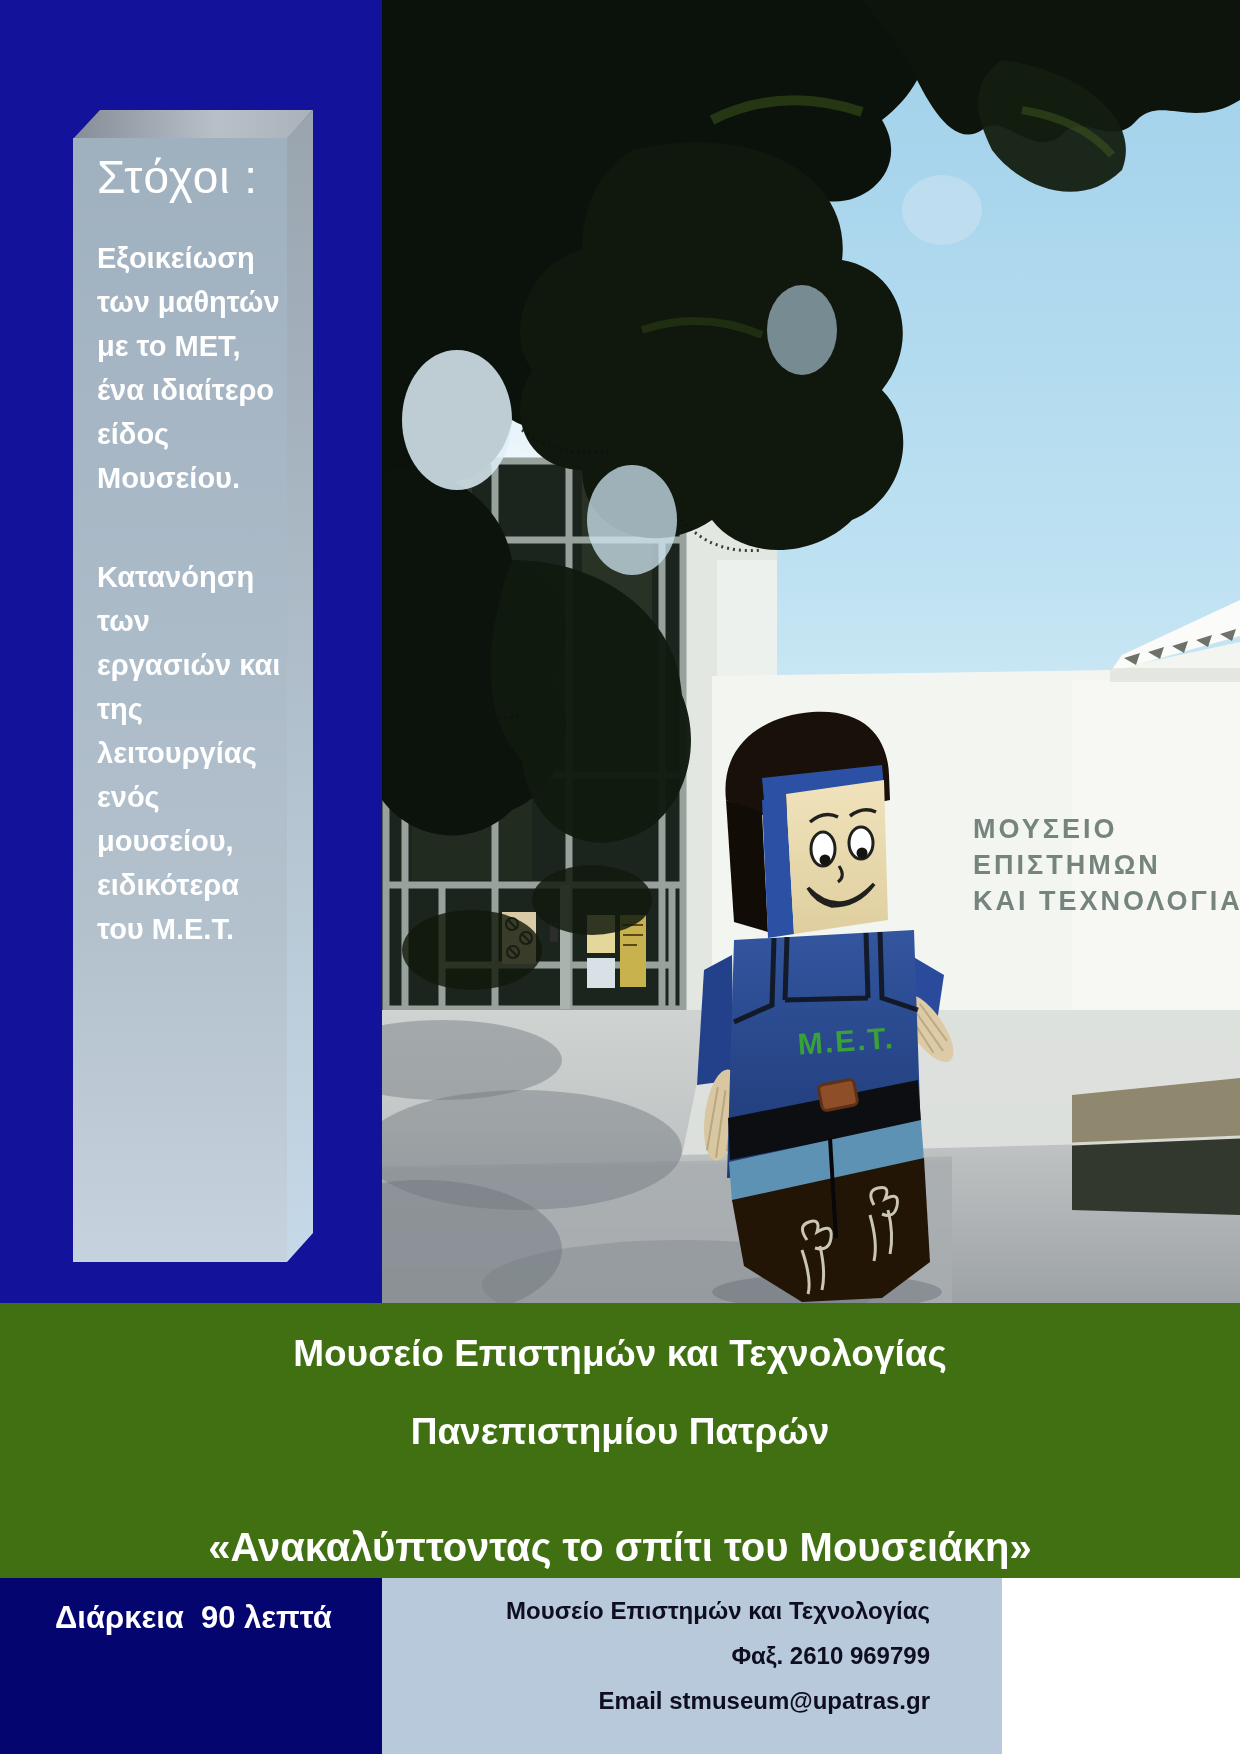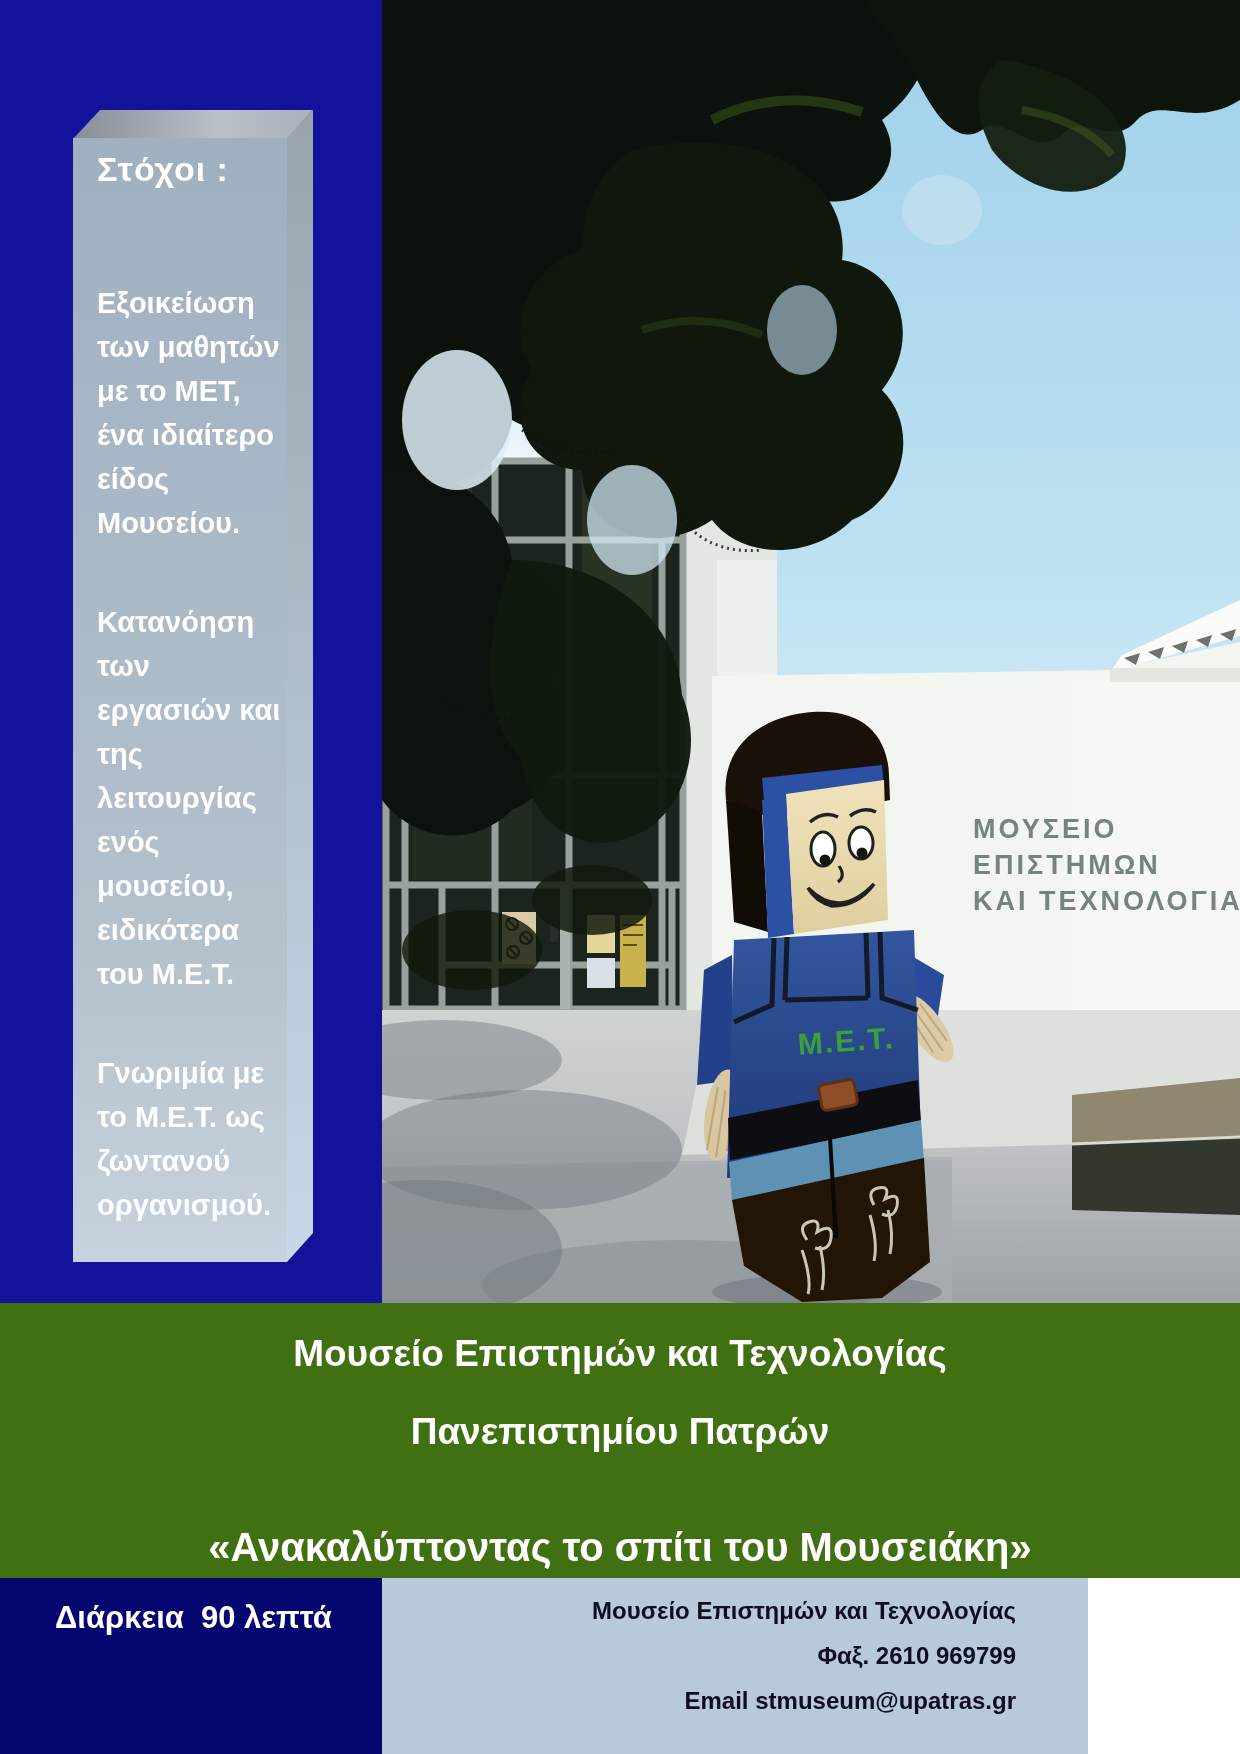--- a/index.html
+++ b/index.html
@@ -24,39 +24,39 @@
     clip-path:polygon(0px 28px,26px 0px,26px 1123px,0px 1152px);
   }
   .goalbox-front{
     position:absolute;left:73px;top:138px;width:214px;height:1124px;
     background:linear-gradient(180deg,#9fb0bf,#b3c1cd 70%,#c6d2dd);
   }
   .goalbox-text{
     position:absolute;left:97px;top:150px;width:190px;color:#ffffff;
   }
   .goalbox-text h2{
-    margin:0 0 92px 0;font-size:34px;font-weight:bold;letter-spacing:1px;
+    margin:0 0 32px 0;font-size:46px;font-weight:normal;letter-spacing:1px;
   }
   .goalbox-text p{
     margin:0 0 55px 0;font-size:29px;line-height:44px;font-weight:700;
   }
   
   svg.photo{position:absolute;left:382px;top:0;width:858px;height:1303px;display:block;}
   
   .banner{
     position:absolute;left:0;top:1303px;width:1240px;height:275px;
     background:#407012;color:#ffffff;
   }
   .banner .l{position:absolute;left:0;width:100%;text-align:center;white-space:nowrap;}
   .banner .l1{top:30px;font-size:37px;font-weight:bold;}
   .banner .l2{top:96px;font-size:37px;font-weight:bold;margin-top:12px;}
   .banner .l3{top:167px;font-size:28px;font-weight:400;}
   .banner .l4{top:222px;font-size:40px;font-weight:bold;}
   
-  .footer{position:absolute;left:0;top:1578px;width:1088px;height:176px;background:#b9c9dc;}
+  .footer{position:absolute;left:0;top:1578px;width:1002px;height:176px;background:#b9c9dc;}
   .duration-box{
     position:absolute;left:0;top:0;width:382px;height:176px;background:#05056f;
     color:#ffffff;font-size:31px;font-weight:bold;
     padding:22px 0 0 55px;box-sizing:border-box;white-space:pre-wrap;
   }
   .contact{
     position:absolute;left:382px;top:0;right:0;bottom:0;
     color:#0e0e20;text-align:right;padding:10px 72px 0 0;
     font-size:24px;font-weight:bold;line-height:45px;
   }
@@ -67,21 +67,20 @@
 <div class="page">
 
   <div class="left-panel">
     <div class="goalbox-top"></div>
     <div class="goalbox-right"></div>
     <div class="goalbox-front"></div>
     <div class="goalbox-text">
       <h2>Στόχοι :</h2>
       <p>Εξοικείωση των μαθητών με το ΜΕΤ, ένα ιδιαίτερο είδος Μουσείου.</p>
       <p>Κατανόηση των εργασιών και της λειτουργίας ενός μουσείου, ειδικότερα του Μ.Ε.Τ.</p>
-      <p>Γνωριμία με το Μ.Ε.Τ. ως ζωντανού οργανισμού.</p>
     </div>
   </div>
 
   <svg class="photo" viewBox="0 0 858 1303" xmlns="http://www.w3.org/2000/svg">
     <defs>
       <linearGradient id="sky" x1="0" y1="0" x2="0" y2="1">
         <stop offset="0" stop-color="#9fd0ea"></stop>
         <stop offset="0.45" stop-color="#bfe2f2"></stop>
         <stop offset="0.75" stop-color="#e8f3f8"></stop>
         <stop offset="1" stop-color="#f2f5f3"></stop>

